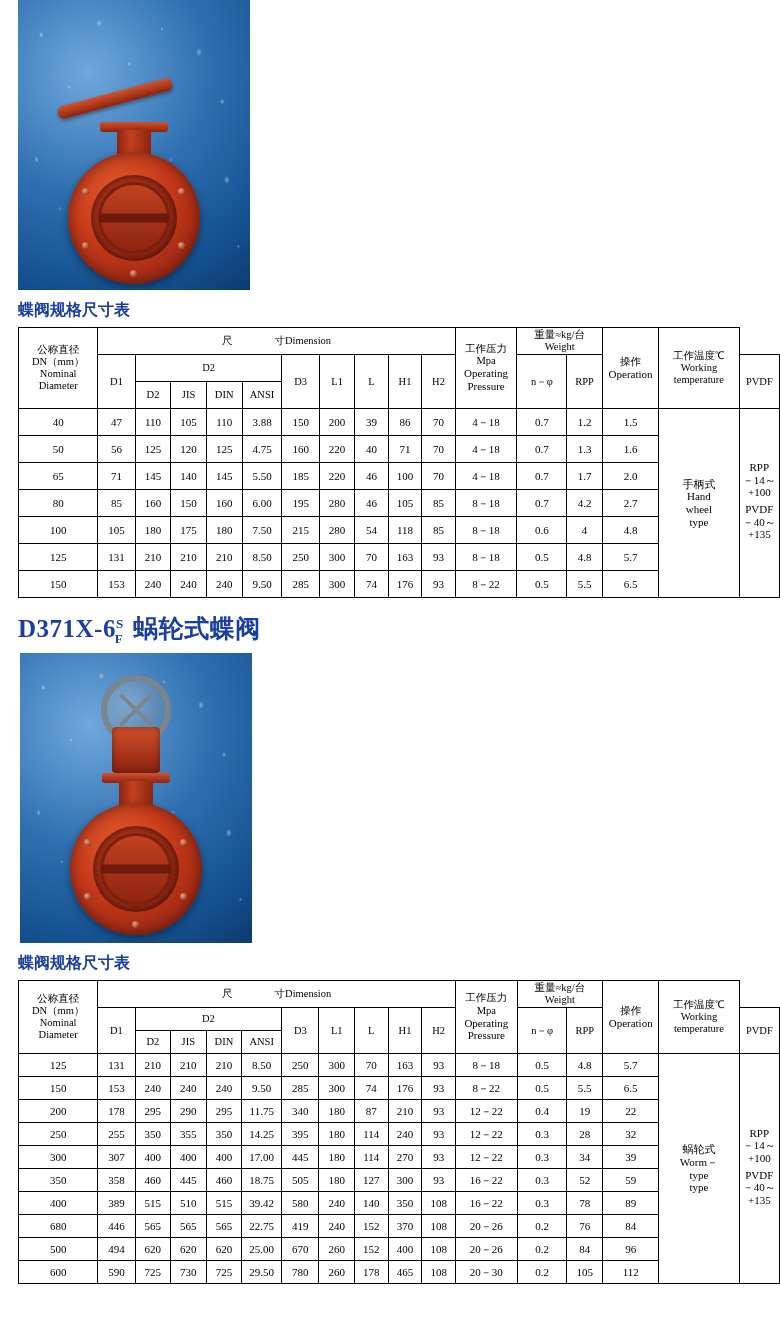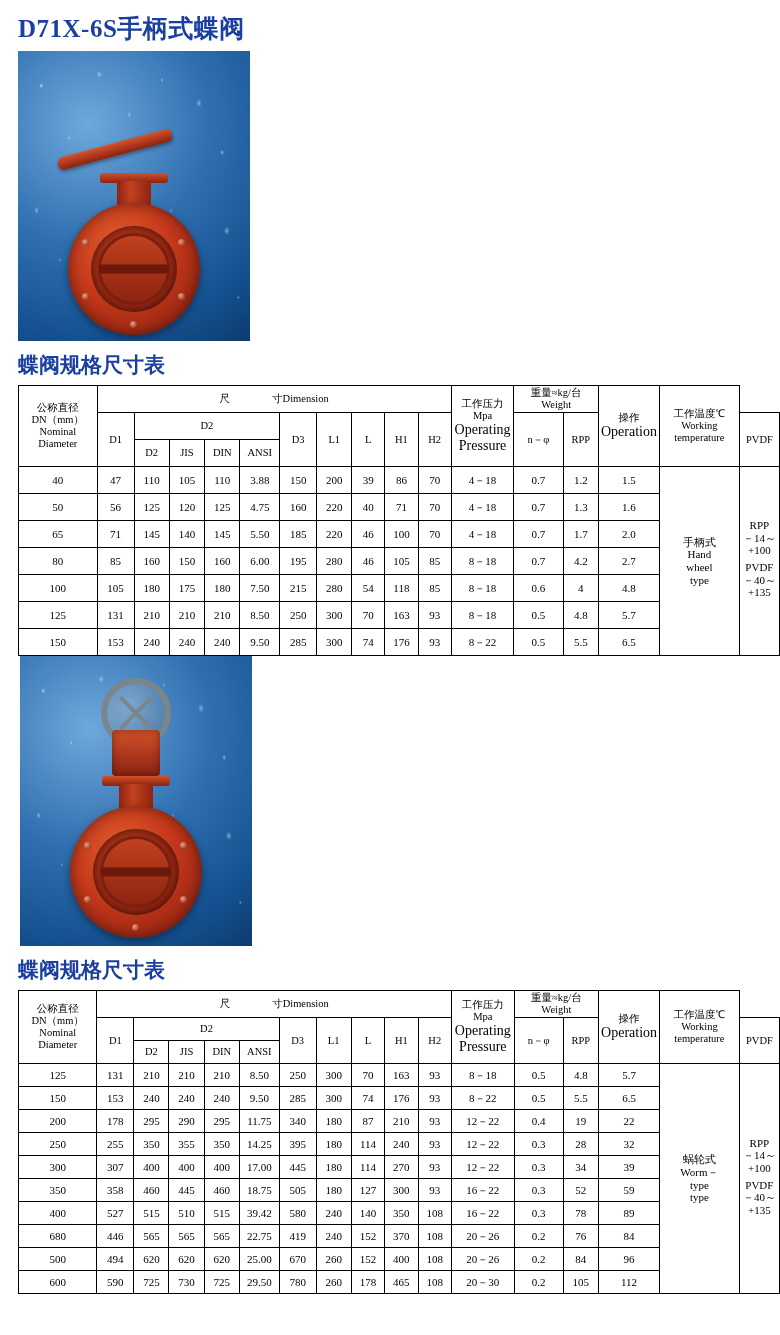--- a/index.html
+++ b/index.html
@@ -21,21 +21,21 @@
     letter-spacing:0.5px;
     margin:0;
     padding:12px 0 6px 18px;
   }
   h1.title .sup{font-size:13px;vertical-align:super;}
   h1.title .sub{font-size:13px;vertical-align:sub;margin-left:-9px;}
 
   h2.subtitle{
     color:#1a3fa0;
     font-weight:bold;
-    font-size:21px;
+    font-size:16px;
     margin:0;
     padding:10px 0 6px 18px;
   }
 
   
   .photo{
     width:232px;height:290px;
     margin-left:18px;
     position:relative;
     overflow:hidden;
@@ -142,30 +142,27 @@
     border:1px solid #000;
     text-align:center;
     vertical-align:middle;
     padding:1px 2px;
     font-weight:normal;
     line-height:1.15;
   }
   table.spec thead td{font-size:10.5px;}
   .tbl1 td{height:24px;}
   .tbl2 td{height:20px;}
-  .small{font-size:14px;}
+  .small{font-size:11px;}
 </style>
 </head>
 <body>
 
 <div class="page">
 
-  <h1 class="title">
-    <span>D71X-6S</span><span>手柄式蝶阀</span>
-  </h1>
 
   <div class="photo">
     <div class="bg"></div>
     <div class="drops"></div>
 
     <div class="handle" style="left:38px;top:92px;"></div>
     <div class="flangeplate" style="top:122px;"></div>
     <div class="neck" style="top:130px;height:30px;"></div>
     <div class="valve-body" style="top:152px;">
       <div class="valve-inner"></div>
@@ -360,20 +357,23 @@
           <td>176</td>
           <td>93</td>
           <td>8－22</td>
           <td>0.5</td>
           <td>5.5</td>
           <td>6.5</td>
         </tr>
       </tbody>
   </table>
 
+  <h1 class="title" style="padding-top:14px;">
+    <span>D371X-6</span><span class="sup">S</span><span class="sub">F</span><span style="margin-left:10px;">蜗轮式蝶阀</span>
+  </h1>
 
   <div class="photo second">
     <div class="bg"></div>
     <div class="drops"></div>
     <div class="handwheel" style="top:22px;"></div>
     <div class="gearbox" style="top:74px;"></div>
     <div class="flangeplate" style="top:120px;"></div>
     <div class="neck" style="top:128px;height:28px;"></div>
     <div class="valve-body" style="top:150px;">
       <div class="valve-inner"></div>
@@ -550,21 +550,21 @@
           <td>127</td>
           <td>300</td>
           <td>93</td>
           <td>16－22</td>
           <td>0.3</td>
           <td>52</td>
           <td>59</td>
         </tr>
         <tr>
           <td>400</td>
-          <td>527</td>
+          <td>389</td>
           <td>515</td>
           <td>510</td>
           <td>515</td>
           <td>39.42</td>
           <td>580</td>
           <td>240</td>
           <td>140</td>
           <td>350</td>
           <td>108</td>
           <td>16－22</td>

